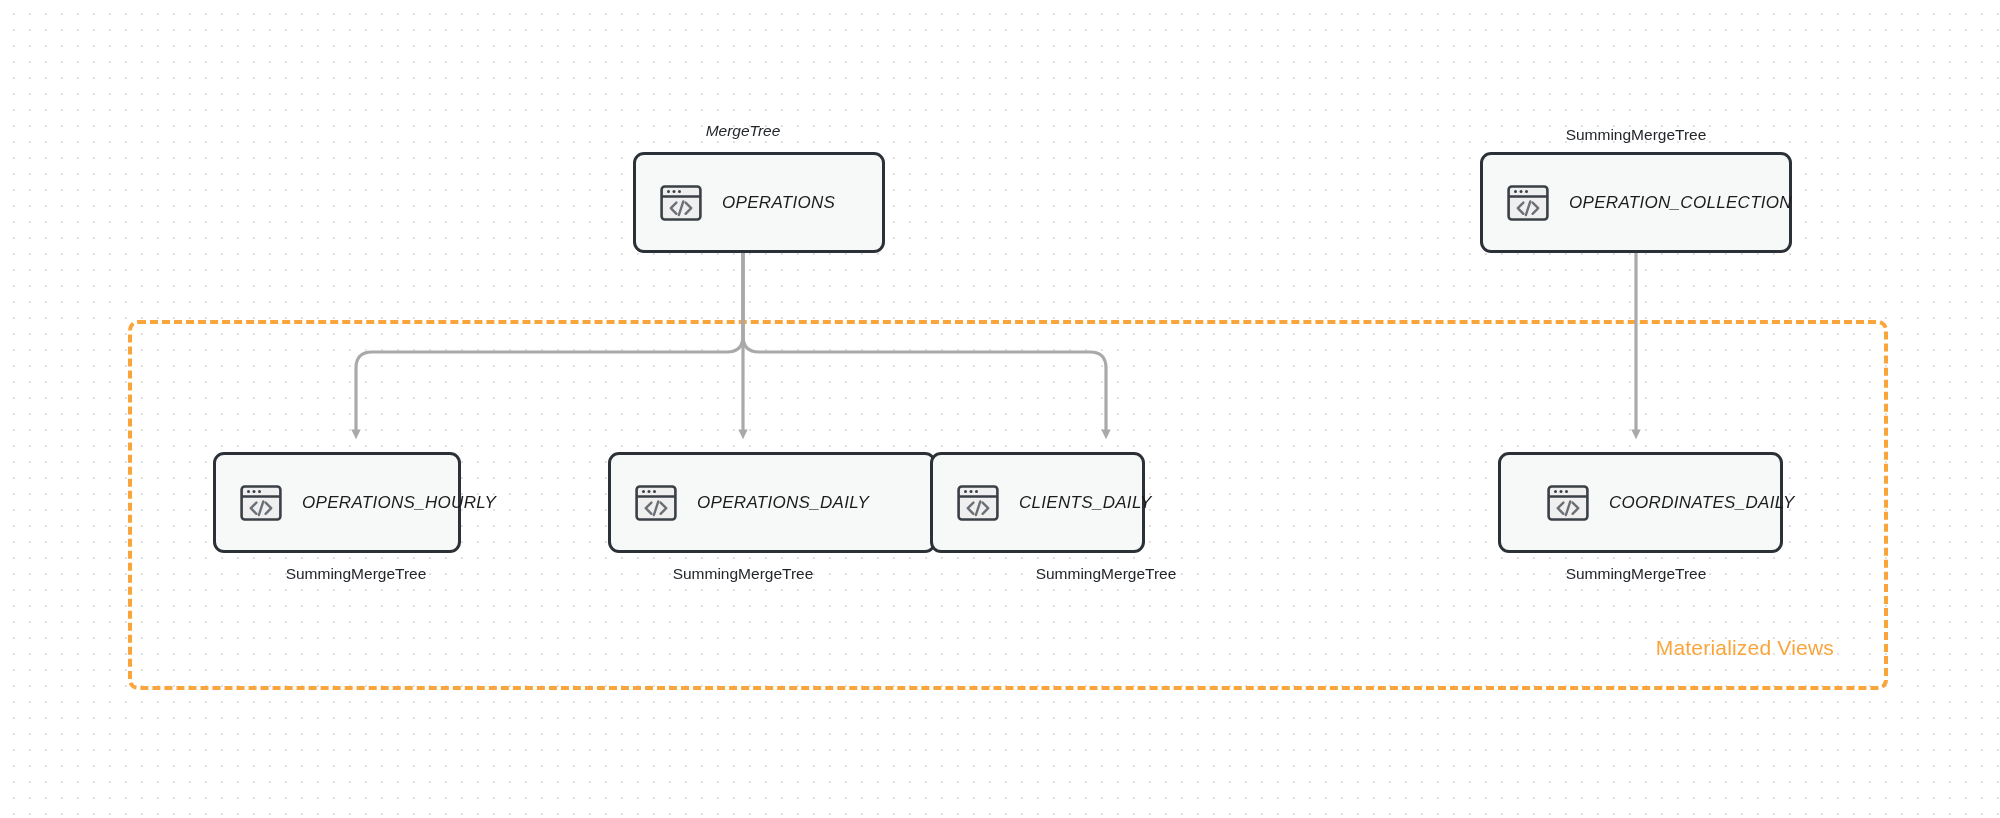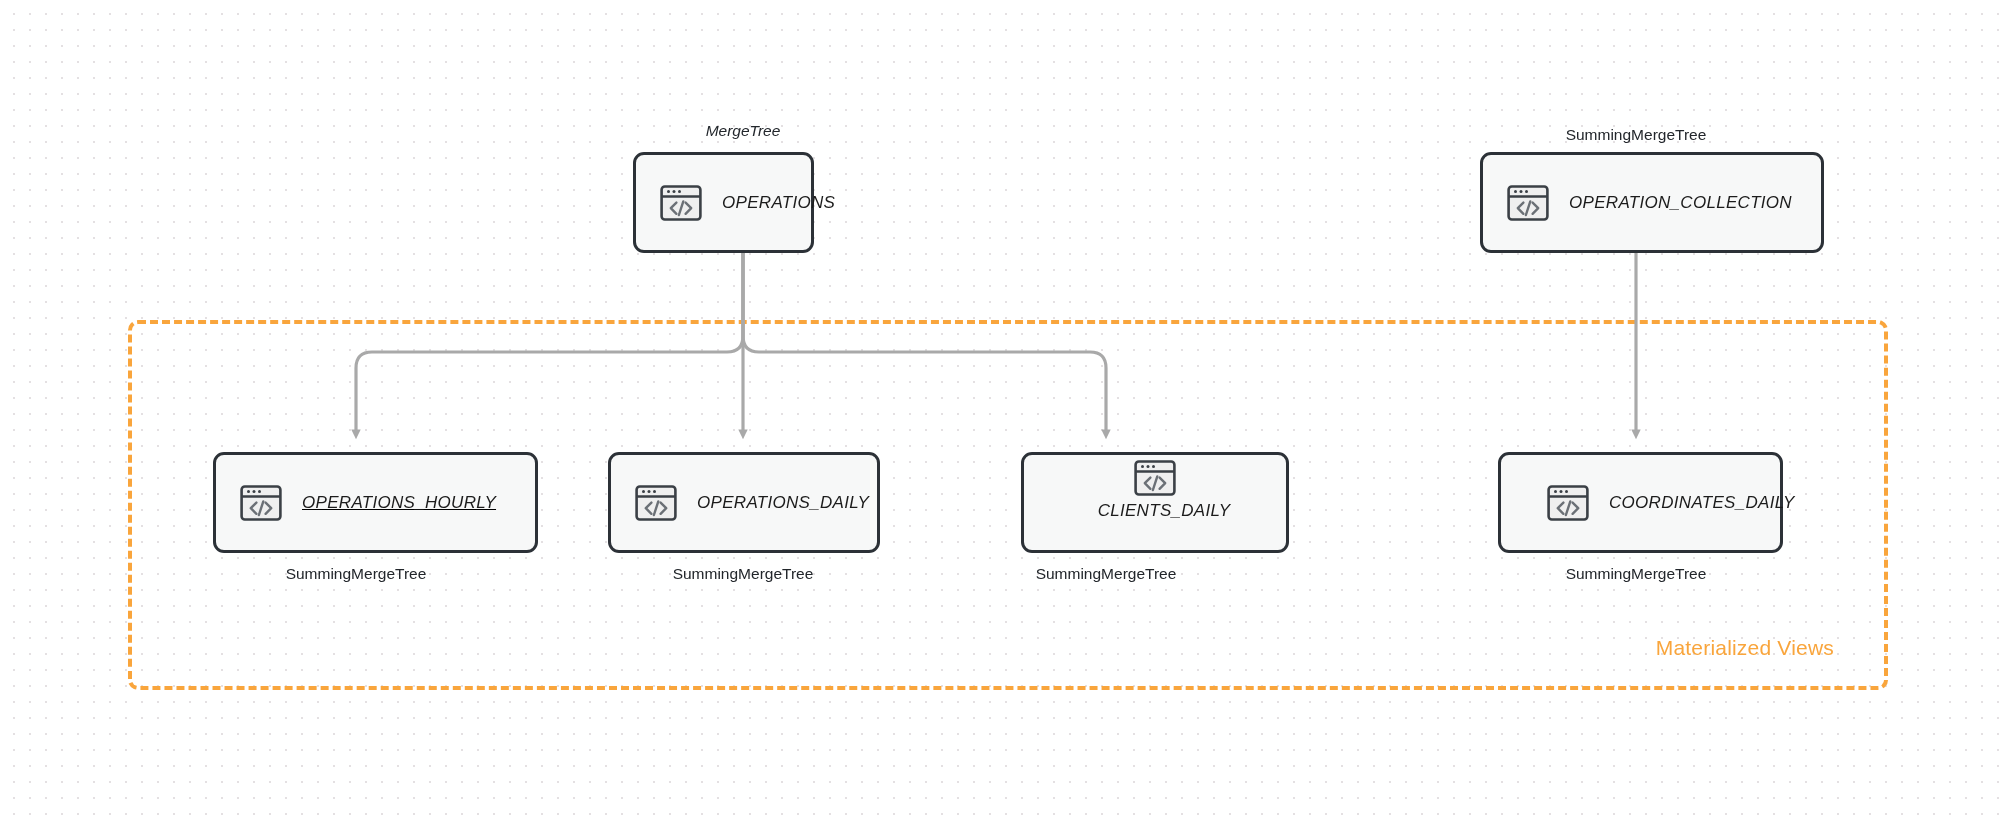--- a/index.html
+++ b/index.html
@@ -112,80 +112,80 @@
 
       <path d="M743,253 L743,434" marker-end="url(#arrowhead)"></path>
 
       <path d="M743,253 L743,336 Q743,352 759,352 L1090,352 Q1106,352 1106,368 L1106,434" marker-end="url(#arrowhead)"></path>
 
       <path d="M1636,253 L1636,434" marker-end="url(#arrowhead)"></path>
     </g>
   </svg>
 
   <div class="engine-label" style="left:743px; top:122px;font-style:italic;">MergeTree</div>
-  <div class="node" style="left:633px; top:152px; width:181px; height:101px;">
+  <div class="node" style="left:633px; top:152px; width:252px; height:101px;">
     <svg class="code-icon" viewBox="0 0 46 46">
       <rect x="3.6" y="6.5" width="38.8" height="33" rx="3.2" fill="#efefef" stroke="#3b4046" stroke-width="2.6"></rect>
       <line x1="3.6" y1="16.5" x2="42.4" y2="16.5" stroke="#3b4046" stroke-width="2.6"></line>
       <circle cx="10.5" cy="11.4" r="1.5" fill="#3b4046"></circle>
       <circle cx="16.0" cy="11.4" r="1.5" fill="#3b4046"></circle>
       <circle cx="21.5" cy="11.4" r="1.5" fill="#3b4046"></circle>
       <path d="M18.4,22.6 L12.8,28.2 L18.4,33.8" fill="none" stroke="#6b7076" stroke-width="2.4" stroke-linecap="round" stroke-linejoin="round"></path>
       <path d="M27.6,22.6 L33.2,28.2 L27.6,33.8" fill="none" stroke="#6b7076" stroke-width="2.4" stroke-linecap="round" stroke-linejoin="round"></path>
       <line x1="25.3" y1="21.4" x2="20.9" y2="35.0" stroke="#6b7076" stroke-width="2.4" stroke-linecap="round"></line>
     </svg>
     <span class="node-label">OPERATIONS</span>
   </div>
 
   <div class="engine-label" style="left:1636px; top:126px;">SummingMergeTree</div>
-  <div class="node" style="left:1480px; top:152px; width:344px; height:101px;">
+  <div class="node" style="left:1480px; top:152px; width:312px; height:101px;">
     <svg class="code-icon" viewBox="0 0 46 46">
       <rect x="3.6" y="6.5" width="38.8" height="33" rx="3.2" fill="#efefef" stroke="#3b4046" stroke-width="2.6"></rect>
       <line x1="3.6" y1="16.5" x2="42.4" y2="16.5" stroke="#3b4046" stroke-width="2.6"></line>
       <circle cx="10.5" cy="11.4" r="1.5" fill="#3b4046"></circle>
       <circle cx="16.0" cy="11.4" r="1.5" fill="#3b4046"></circle>
       <circle cx="21.5" cy="11.4" r="1.5" fill="#3b4046"></circle>
       <path d="M18.4,22.6 L12.8,28.2 L18.4,33.8" fill="none" stroke="#6b7076" stroke-width="2.4" stroke-linecap="round" stroke-linejoin="round"></path>
       <path d="M27.6,22.6 L33.2,28.2 L27.6,33.8" fill="none" stroke="#6b7076" stroke-width="2.4" stroke-linecap="round" stroke-linejoin="round"></path>
       <line x1="25.3" y1="21.4" x2="20.9" y2="35.0" stroke="#6b7076" stroke-width="2.4" stroke-linecap="round"></line>
     </svg>
     <span class="node-label">OPERATION_COLLECTION</span>
   </div>
 
-  <div class="node" style="left:213px; top:452px; width:325px; height:101px;text-decoration:underline;">
+  <div class="node" style="left:213px; top:452px; width:248px; height:101px;">
     <svg class="code-icon" viewBox="0 0 46 46">
       <rect x="3.6" y="6.5" width="38.8" height="33" rx="3.2" fill="#efefef" stroke="#3b4046" stroke-width="2.6"></rect>
       <line x1="3.6" y1="16.5" x2="42.4" y2="16.5" stroke="#3b4046" stroke-width="2.6"></line>
       <circle cx="10.5" cy="11.4" r="1.5" fill="#3b4046"></circle>
       <circle cx="16.0" cy="11.4" r="1.5" fill="#3b4046"></circle>
       <circle cx="21.5" cy="11.4" r="1.5" fill="#3b4046"></circle>
       <path d="M18.4,22.6 L12.8,28.2 L18.4,33.8" fill="none" stroke="#6b7076" stroke-width="2.4" stroke-linecap="round" stroke-linejoin="round"></path>
       <path d="M27.6,22.6 L33.2,28.2 L27.6,33.8" fill="none" stroke="#6b7076" stroke-width="2.4" stroke-linecap="round" stroke-linejoin="round"></path>
       <line x1="25.3" y1="21.4" x2="20.9" y2="35.0" stroke="#6b7076" stroke-width="2.4" stroke-linecap="round"></line>
     </svg>
     <span class="node-label">OPERATIONS_HOURLY</span>
   </div>
   <div class="engine-label" style="left:356px; top:565px;">SummingMergeTree</div>
 
-  <div class="node" style="left:608px; top:452px; width:272px; height:101px;">
+  <div class="node" style="left:608px; top:452px; width:328px; height:101px;">
     <svg class="code-icon" viewBox="0 0 46 46">
       <rect x="3.6" y="6.5" width="38.8" height="33" rx="3.2" fill="#efefef" stroke="#3b4046" stroke-width="2.6"></rect>
       <line x1="3.6" y1="16.5" x2="42.4" y2="16.5" stroke="#3b4046" stroke-width="2.6"></line>
       <circle cx="10.5" cy="11.4" r="1.5" fill="#3b4046"></circle>
       <circle cx="16.0" cy="11.4" r="1.5" fill="#3b4046"></circle>
       <circle cx="21.5" cy="11.4" r="1.5" fill="#3b4046"></circle>
       <path d="M18.4,22.6 L12.8,28.2 L18.4,33.8" fill="none" stroke="#6b7076" stroke-width="2.4" stroke-linecap="round" stroke-linejoin="round"></path>
       <path d="M27.6,22.6 L33.2,28.2 L27.6,33.8" fill="none" stroke="#6b7076" stroke-width="2.4" stroke-linecap="round" stroke-linejoin="round"></path>
       <line x1="25.3" y1="21.4" x2="20.9" y2="35.0" stroke="#6b7076" stroke-width="2.4" stroke-linecap="round"></line>
     </svg>
     <span class="node-label">OPERATIONS_DAILY</span>
   </div>
   <div class="engine-label" style="left:743px; top:565px;">SummingMergeTree</div>
 
-  <div class="node" style="left:1021px; top:452px; width:268px; height:101px;flex-direction:column;">
+  <div class="node" style="left:930px; top:452px; width:215px; height:101px;">
     <svg class="code-icon" viewBox="0 0 46 46">
       <rect x="3.6" y="6.5" width="38.8" height="33" rx="3.2" fill="#efefef" stroke="#3b4046" stroke-width="2.6"></rect>
       <line x1="3.6" y1="16.5" x2="42.4" y2="16.5" stroke="#3b4046" stroke-width="2.6"></line>
       <circle cx="10.5" cy="11.4" r="1.5" fill="#3b4046"></circle>
       <circle cx="16.0" cy="11.4" r="1.5" fill="#3b4046"></circle>
       <circle cx="21.5" cy="11.4" r="1.5" fill="#3b4046"></circle>
       <path d="M18.4,22.6 L12.8,28.2 L18.4,33.8" fill="none" stroke="#6b7076" stroke-width="2.4" stroke-linecap="round" stroke-linejoin="round"></path>
       <path d="M27.6,22.6 L33.2,28.2 L27.6,33.8" fill="none" stroke="#6b7076" stroke-width="2.4" stroke-linecap="round" stroke-linejoin="round"></path>
       <line x1="25.3" y1="21.4" x2="20.9" y2="35.0" stroke="#6b7076" stroke-width="2.4" stroke-linecap="round"></line>
     </svg>

